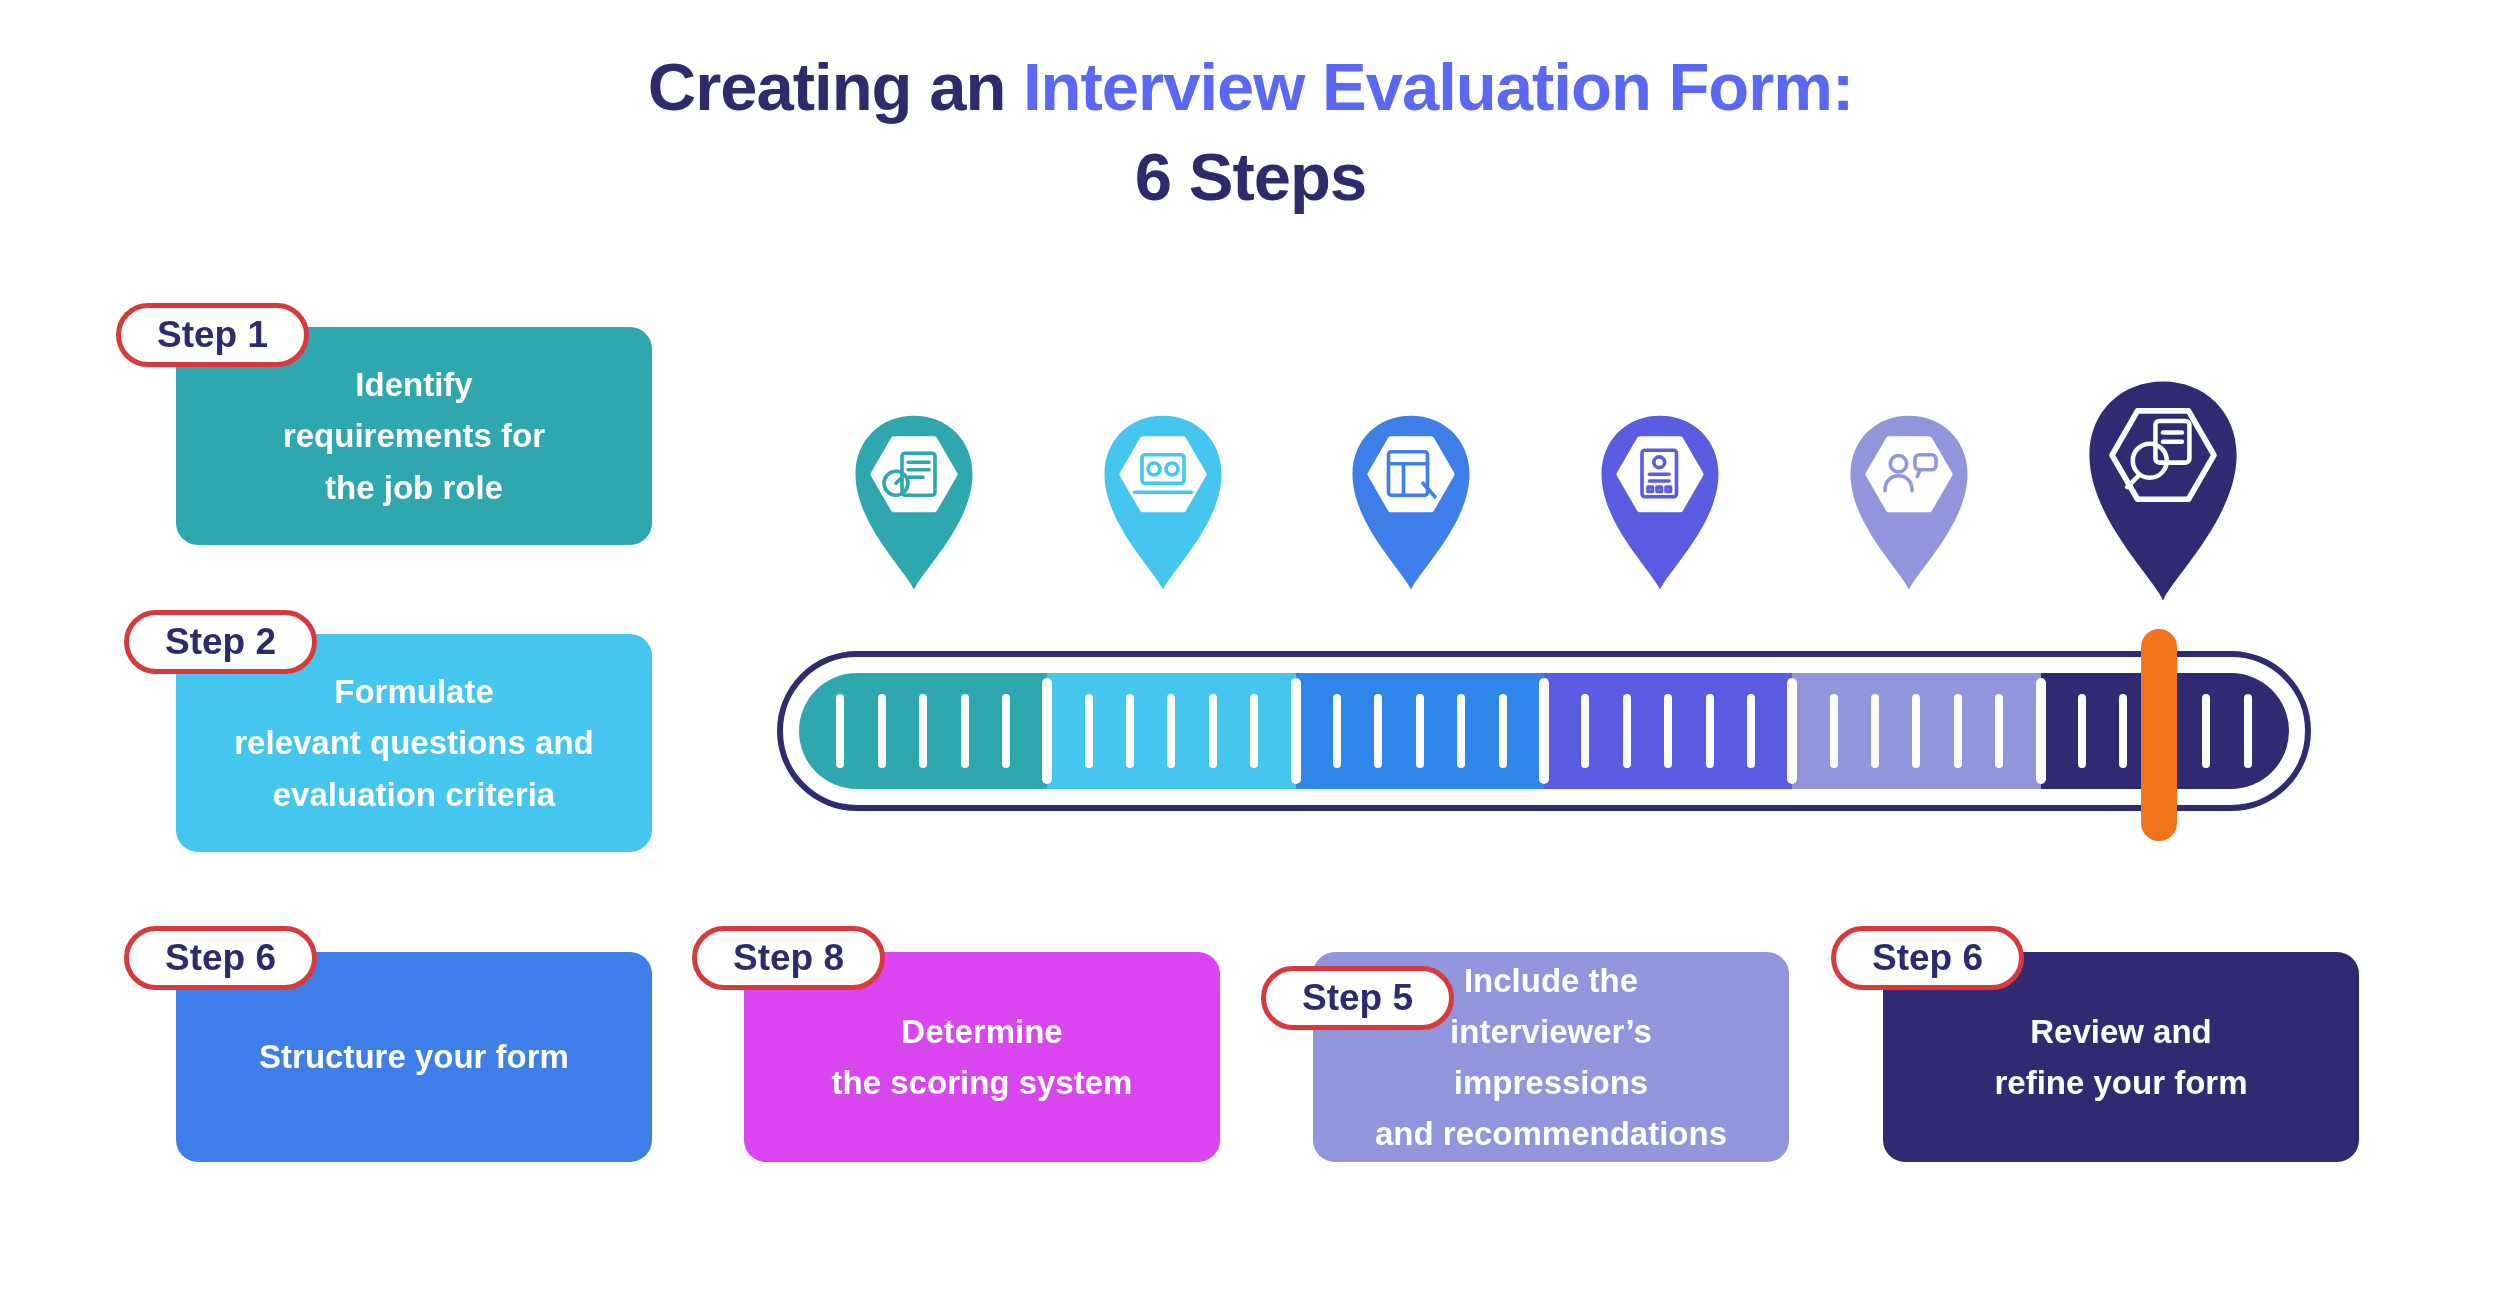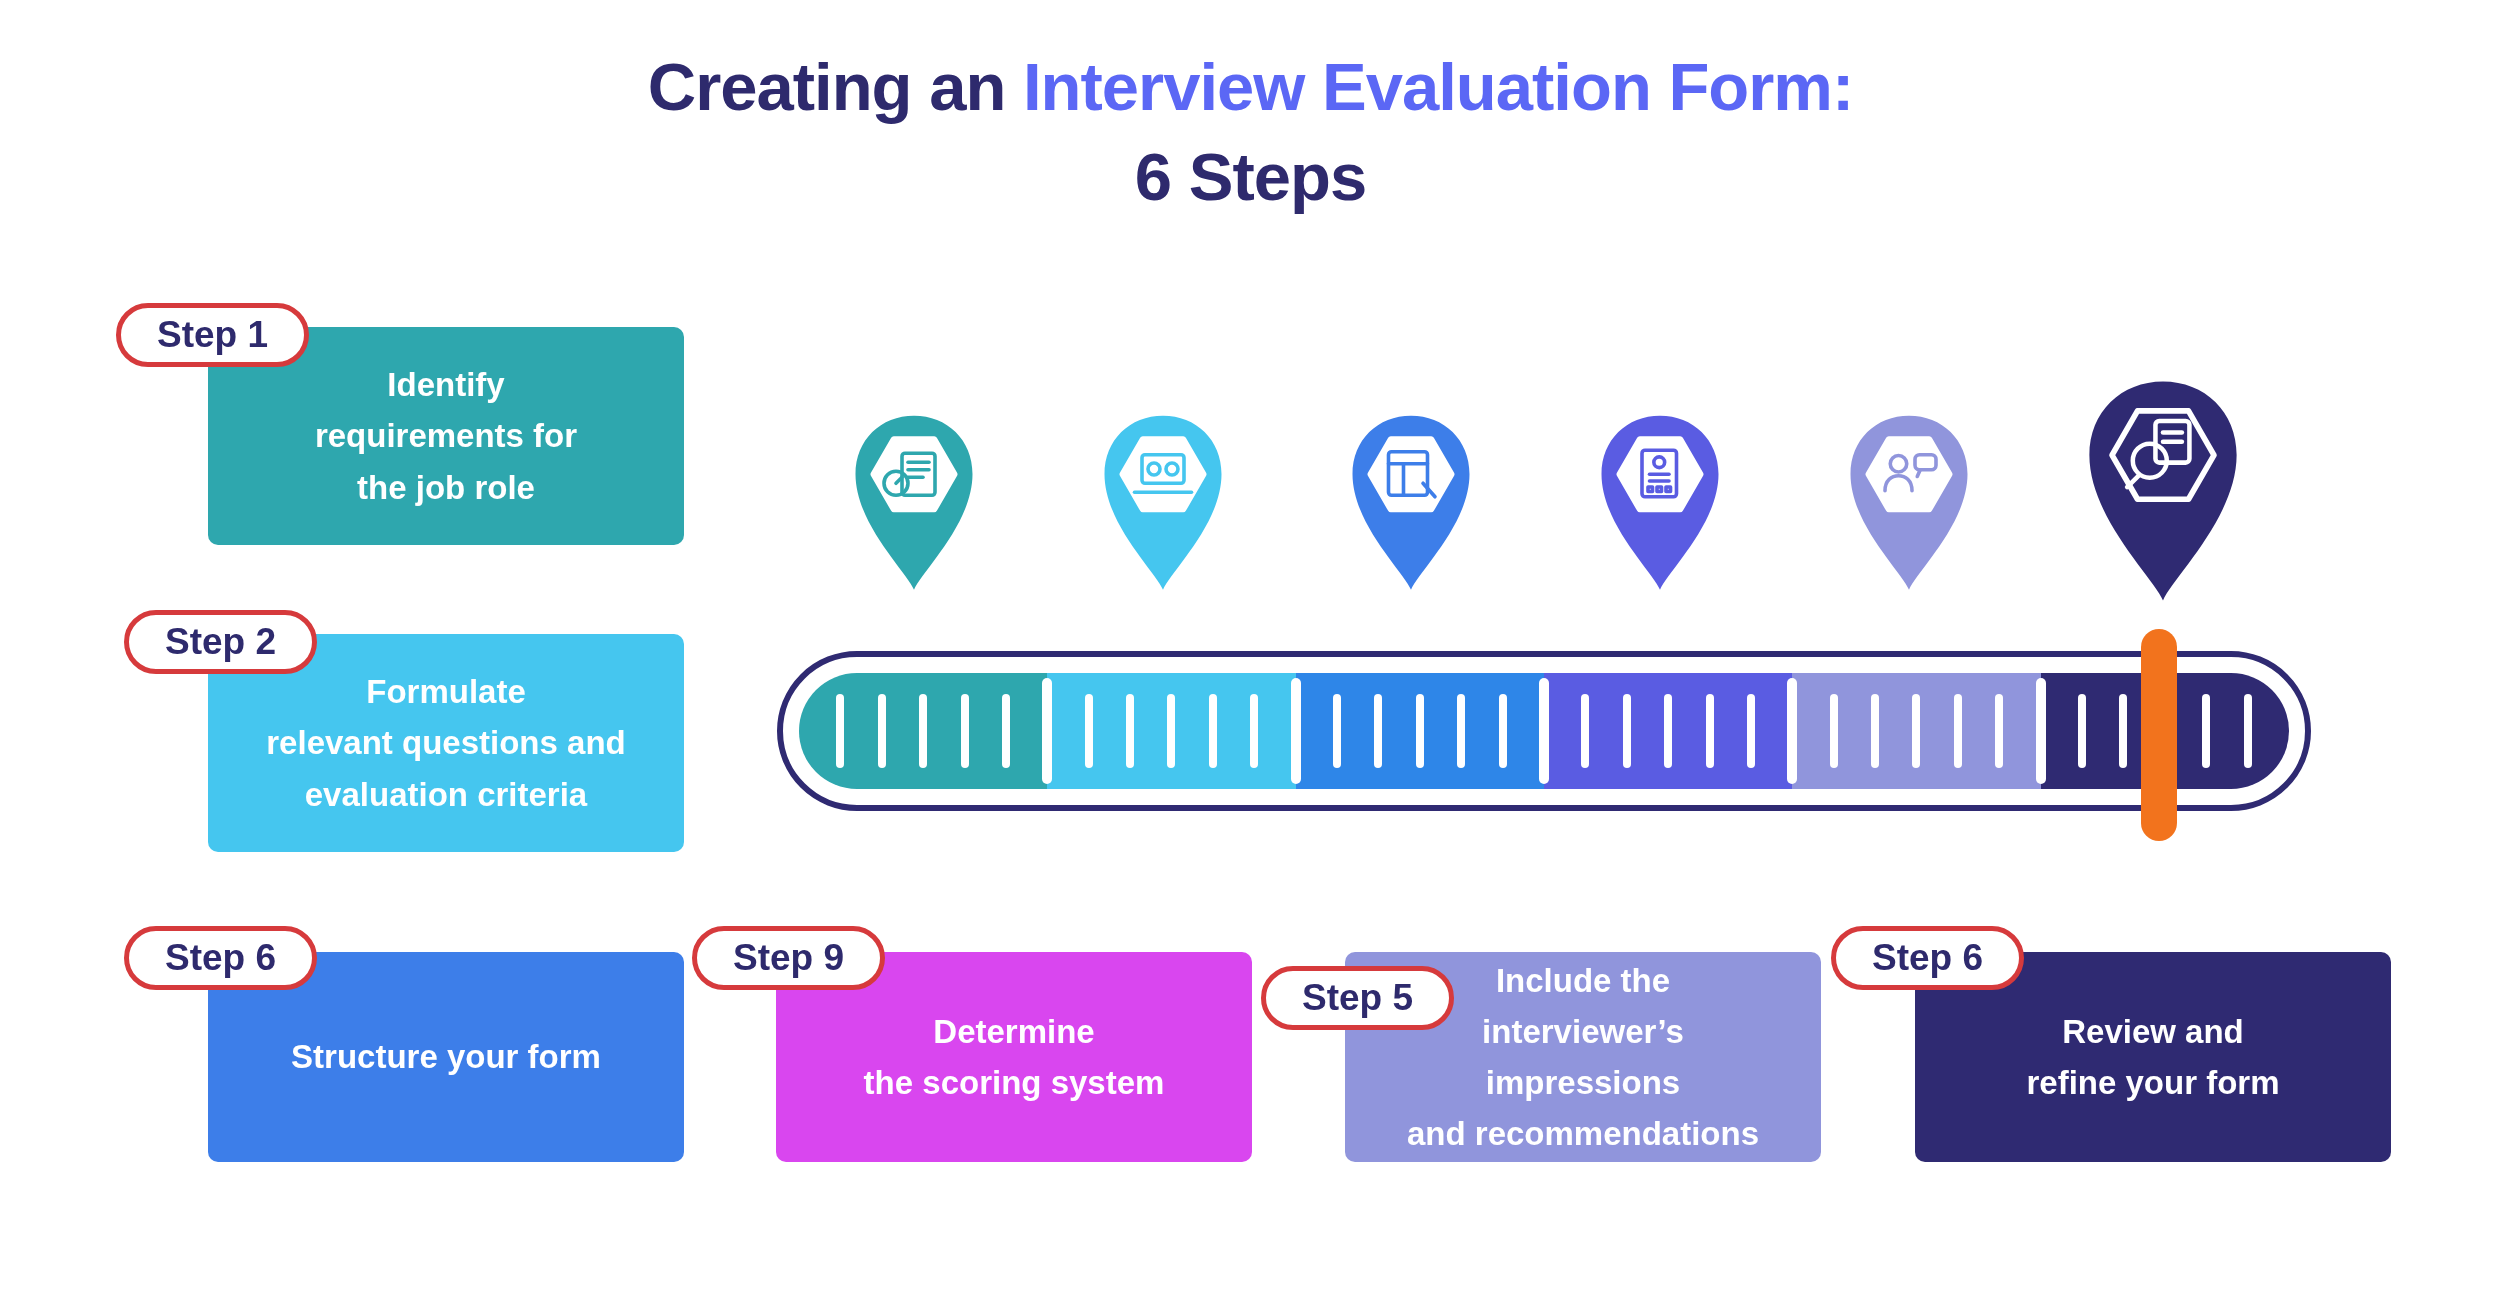--- a/index.html
+++ b/index.html
@@ -6,23 +6,23 @@
   body{font-family:"Liberation Sans","DejaVu Sans",sans-serif;}
   .canvas{position:relative;width:2501px;height:1308px;background:#ffffff;overflow:hidden;}
 
   
   .title{position:absolute;top:42px;left:0;width:100%;text-align:center;font-weight:800;
          font-size:67px;line-height:1.35;letter-spacing:-1px;}
   .title .dark{color:#2e2a6d;}
   .title .accent{color:#5b67f5;}
 
   
-  .card{position:absolute;border-radius:10px;color:#ffffff;display:flex;align-items:center;
+  .card{position:absolute;border-radius:22px;color:#ffffff;display:flex;align-items:center;
         justify-content:center;text-align:center;font-weight:700;font-size:33px;line-height:1.55;
-        white-space:pre-line;padding:24px 40px;box-sizing:border-box;margin-left:32px;}
+        white-space:pre-line;padding:24px 40px;box-sizing:border-box;}
   .card-1{left:176px;top:327px;width:476px;height:218px;}
   .card-2{left:176px;top:634px;width:476px;height:218px;}
   .card-3{left:176px;top:952px;width:476px;height:210px;}
   .card-4{left:744px;top:952px;width:476px;height:210px;}
   .card-5{left:1313px;top:952px;width:476px;height:210px;}
   .card-6{left:1883px;top:952px;width:476px;height:210px;}
 
   
   .badge{position:absolute;height:64px;background:#ffffff;border:5px solid #d63a3c;border-radius:44px;
          display:inline-flex;align-items:center;justify-content:center;font-weight:700;font-size:37px;
@@ -88,21 +88,21 @@
 the scoring system</div>
   <div class="card card-5" style="background: rgb(144, 149, 220);">Include the
 interviewer’s impressions
 and recommendations</div>
   <div class="card card-6" style="background: rgb(47, 42, 114);">Review and
 refine your form</div>
 
   <div class="badge badge-1">Step 1</div>
   <div class="badge badge-2">Step 2</div>
   <div class="badge badge-3">Step 6</div>
-  <div class="badge badge-4">Step 9</div>
+  <div class="badge badge-4">Step 8</div>
   <div class="badge badge-5">Step 5</div>
   <div class="badge badge-6">Step 6</div>
 
   <div class="pin pin-1" style="color: rgb(46, 167, 174);">
     <svg viewBox="0 0 100 125">
       <path class="pin-body" d="M50 121 C45 109 11 77 11 44 C11 21 28 5 50 5 C72 5 89 21 89 44 C89 77 55 109 50 121 Z"></path>
       <polygon class="pin-hex" points="77,44 63.5,67.4 36.5,67.4 23,44 36.5,20.6 63.5,20.6"></polygon>
       <g class="pin-icon">
         <rect x="42" y="30" width="22" height="28" rx="2"></rect>
         <line x1="46" y1="36" x2="60" y2="36"></line>

